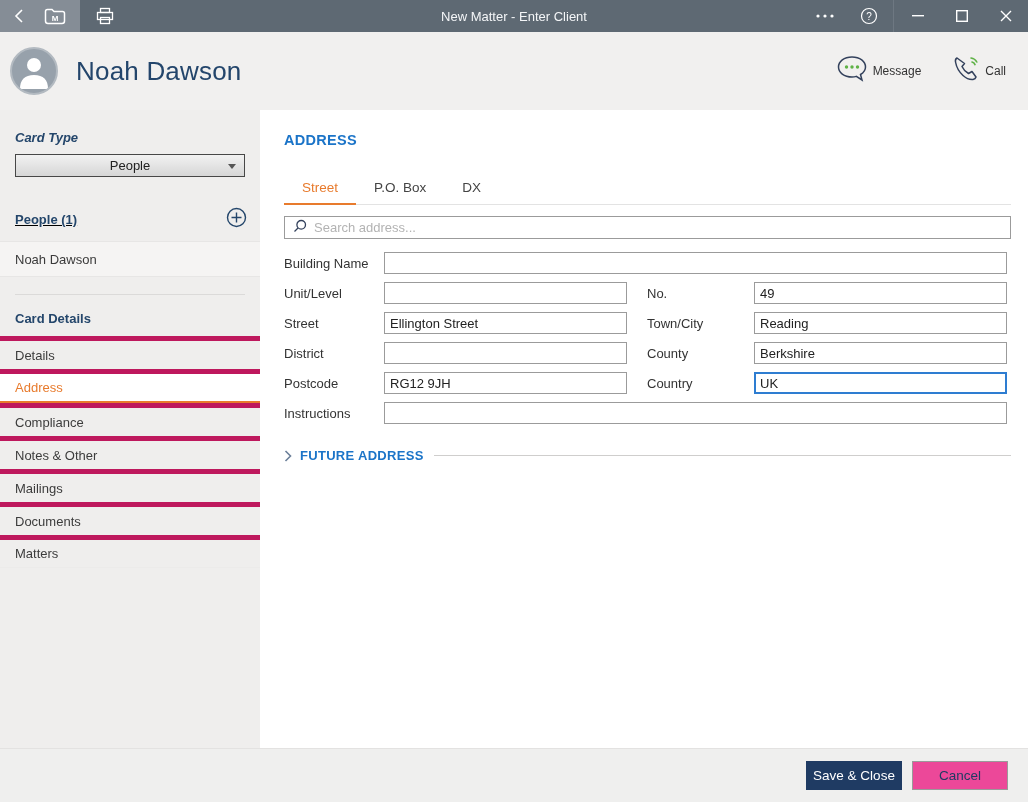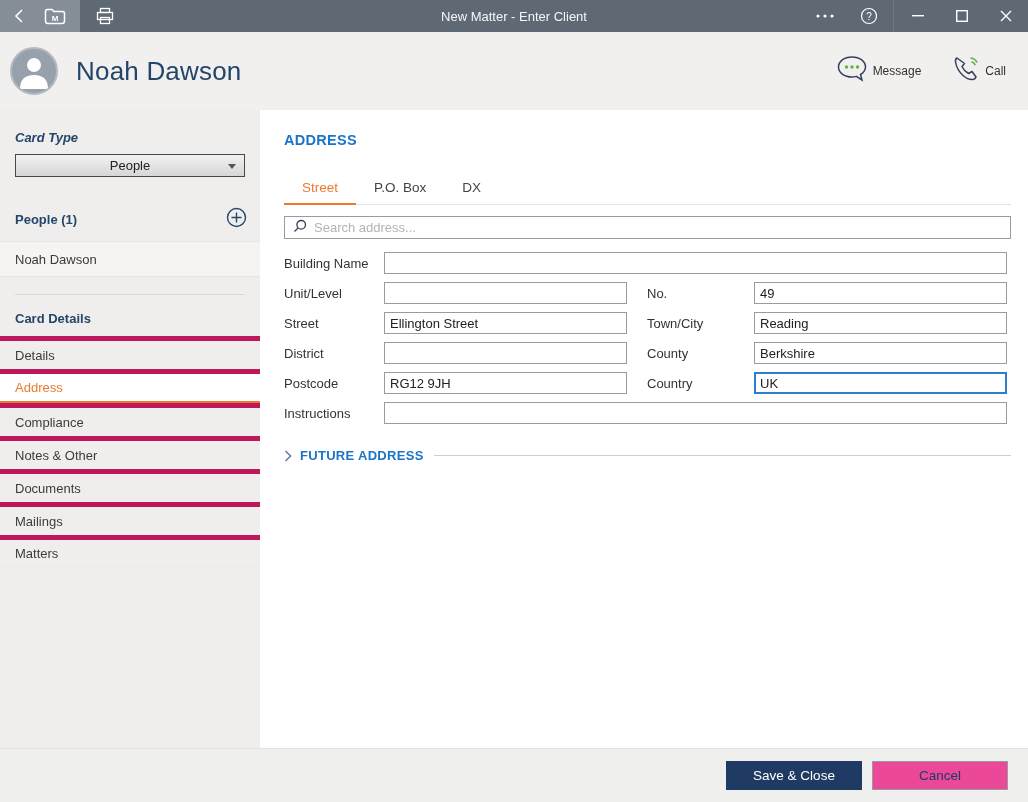--- a/index.html
+++ b/index.html
@@ -26,21 +26,21 @@
   .h-action-label { font-size:12px; color:#333; }
 
   
   .body { flex:1 1 auto; display:flex; background:#efeeed; min-height:0; }
 
   
   .sidebar { width:260px; flex:0 0 auto; padding-top:20px; }
   .sb-label { font-size:13px; font-weight:bold; color:#24466b; padding:0 15px; margin-bottom:9px;font-style:italic; }
   .sb-dropdown { margin:0 15px; height:23px; border:1px solid #474747; background:linear-gradient(#f2f2f2,#d6d6d6); display:flex; align-items:center; justify-content:center; position:relative; font-size:13px; color:#222; cursor:default; }
   .sb-caret { position:absolute; right:8px; top:9px; width:0; height:0; border-left:4px solid transparent; border-right:4px solid transparent; border-top:5px solid #555; }
-  .sb-people-header { display:flex; align-items:center; justify-content:space-between; padding:0 13px 0 15px; margin-top:30px; margin-bottom:9px; }
+  .sb-people-header { display:flex; align-items:center; justify-content:space-between; padding:0 13px 0 15px; margin-top:30px; margin-bottom:9px;text-decoration:underline; }
   .sb-people-title { font-size:13px; font-weight:bold; color:#24466b; }
   .sb-person-row { height:36px; background:#f5f4f3; border-top:1px solid #e7e6e5; border-bottom:1px solid #e7e6e5; display:flex; align-items:center; padding-left:15px; font-size:13px; color:#3a3a3a; cursor:default; }
   .sb-divider { border-top:1px solid #dbdad9; margin:17px 15px 16px 15px; }
   .sb-details-header { font-size:13px; font-weight:bold; color:#24466b; padding:0 15px; margin-bottom:10px; }
   .sb-menu { display:flex; flex-direction:column; }
   .sb-item { height:33px; display:flex; align-items:center; padding-left:15px; font-size:13px; color:#3c3c3c; border-top:5px solid #be185d; cursor:default; }
   .sb-item:last-child { border-bottom:1px solid #ecebea; }
   .sb-item.selected { background:#fff; color:#e87b2d; border-bottom:2px solid #e87b2d; height:34px; }
 
   
@@ -60,21 +60,21 @@
   .f-input.focused { border:1px solid #2e7dd1; box-shadow:inset 0 0 0 1px #2e7dd1; }
   .span-full { grid-column:2 / 6; }
 
   .future { display:flex; align-items:center; margin-top:20px; }
   .future-chevron { display:flex; align-items:center; margin-right:8px; }
   .future-label { font-size:13px; font-weight:bold; color:#1b74c8; letter-spacing:0.3px; white-space:nowrap; }
   .future-line { flex:1; border-top:1px solid #cfcecd; margin-left:10px; }
 
   
   .footer { height:54px; background:#efefee; border-top:1px solid #e3e2e1; display:flex; align-items:center; justify-content:flex-end; gap:10px; padding-right:20px; flex:0 0 auto; }
-  .btn { width:136px; height:29px; font-size:13.5px; font-family:"Liberation Sans",sans-serif; display:flex; align-items:center; justify-content:center; cursor:default; }
+  .btn { width:96px; height:29px; font-size:13.5px; font-family:"Liberation Sans",sans-serif; display:flex; align-items:center; justify-content:center; cursor:default; }
   .btn-primary { background:#1f3b63; color:#fff; border:1px solid #1f3b63; }
   .btn-secondary { background:#ec4899; color:#1f3b63; border:1px solid #9a9a9a; }
 </style>
 </head>
 <body>
 
 <div class="window">
 
   <div class="titlebar">
     <div class="tb-left">
@@ -196,24 +196,24 @@
         <div class="sb-item selected">
             <span>Address</span>
           </div>
         <div class="sb-item">
             <span>Compliance</span>
           </div>
         <div class="sb-item">
             <span>Notes &amp; Other</span>
           </div>
         <div class="sb-item">
+            <span>Mailings</span>
+          </div>
+        <div class="sb-item">
             <span>Documents</span>
-          </div>
-        <div class="sb-item">
-            <span>Mailings</span>
           </div>
         <div class="sb-item">
             <span>Matters</span>
           </div>
       </div>
     </div>
 
     <div class="main">
       <div class="section-title">ADDRESS</div>
 

